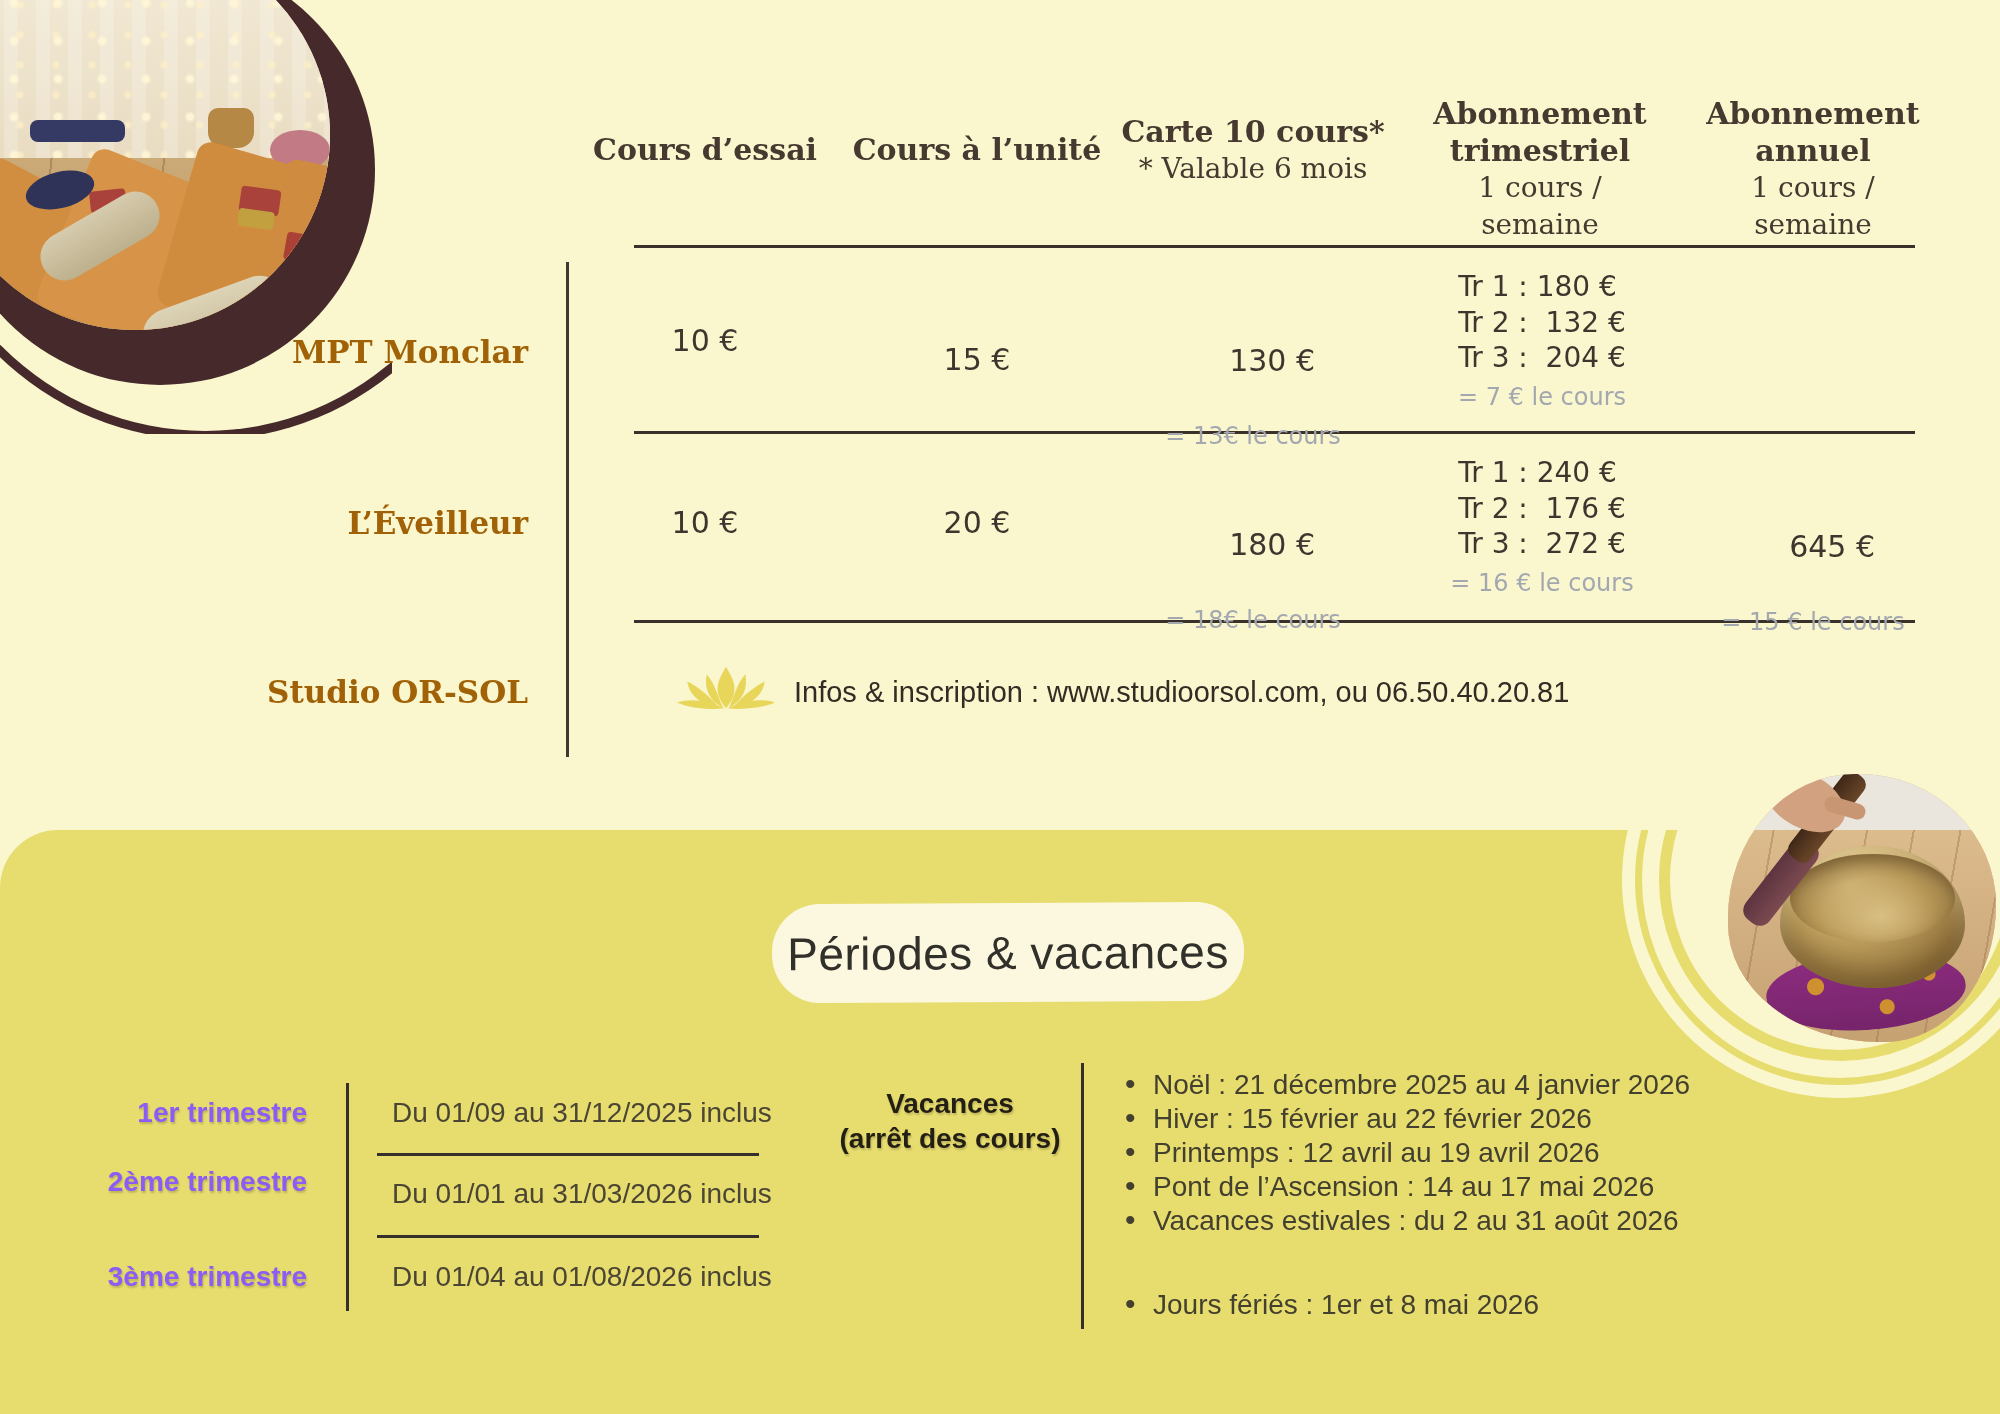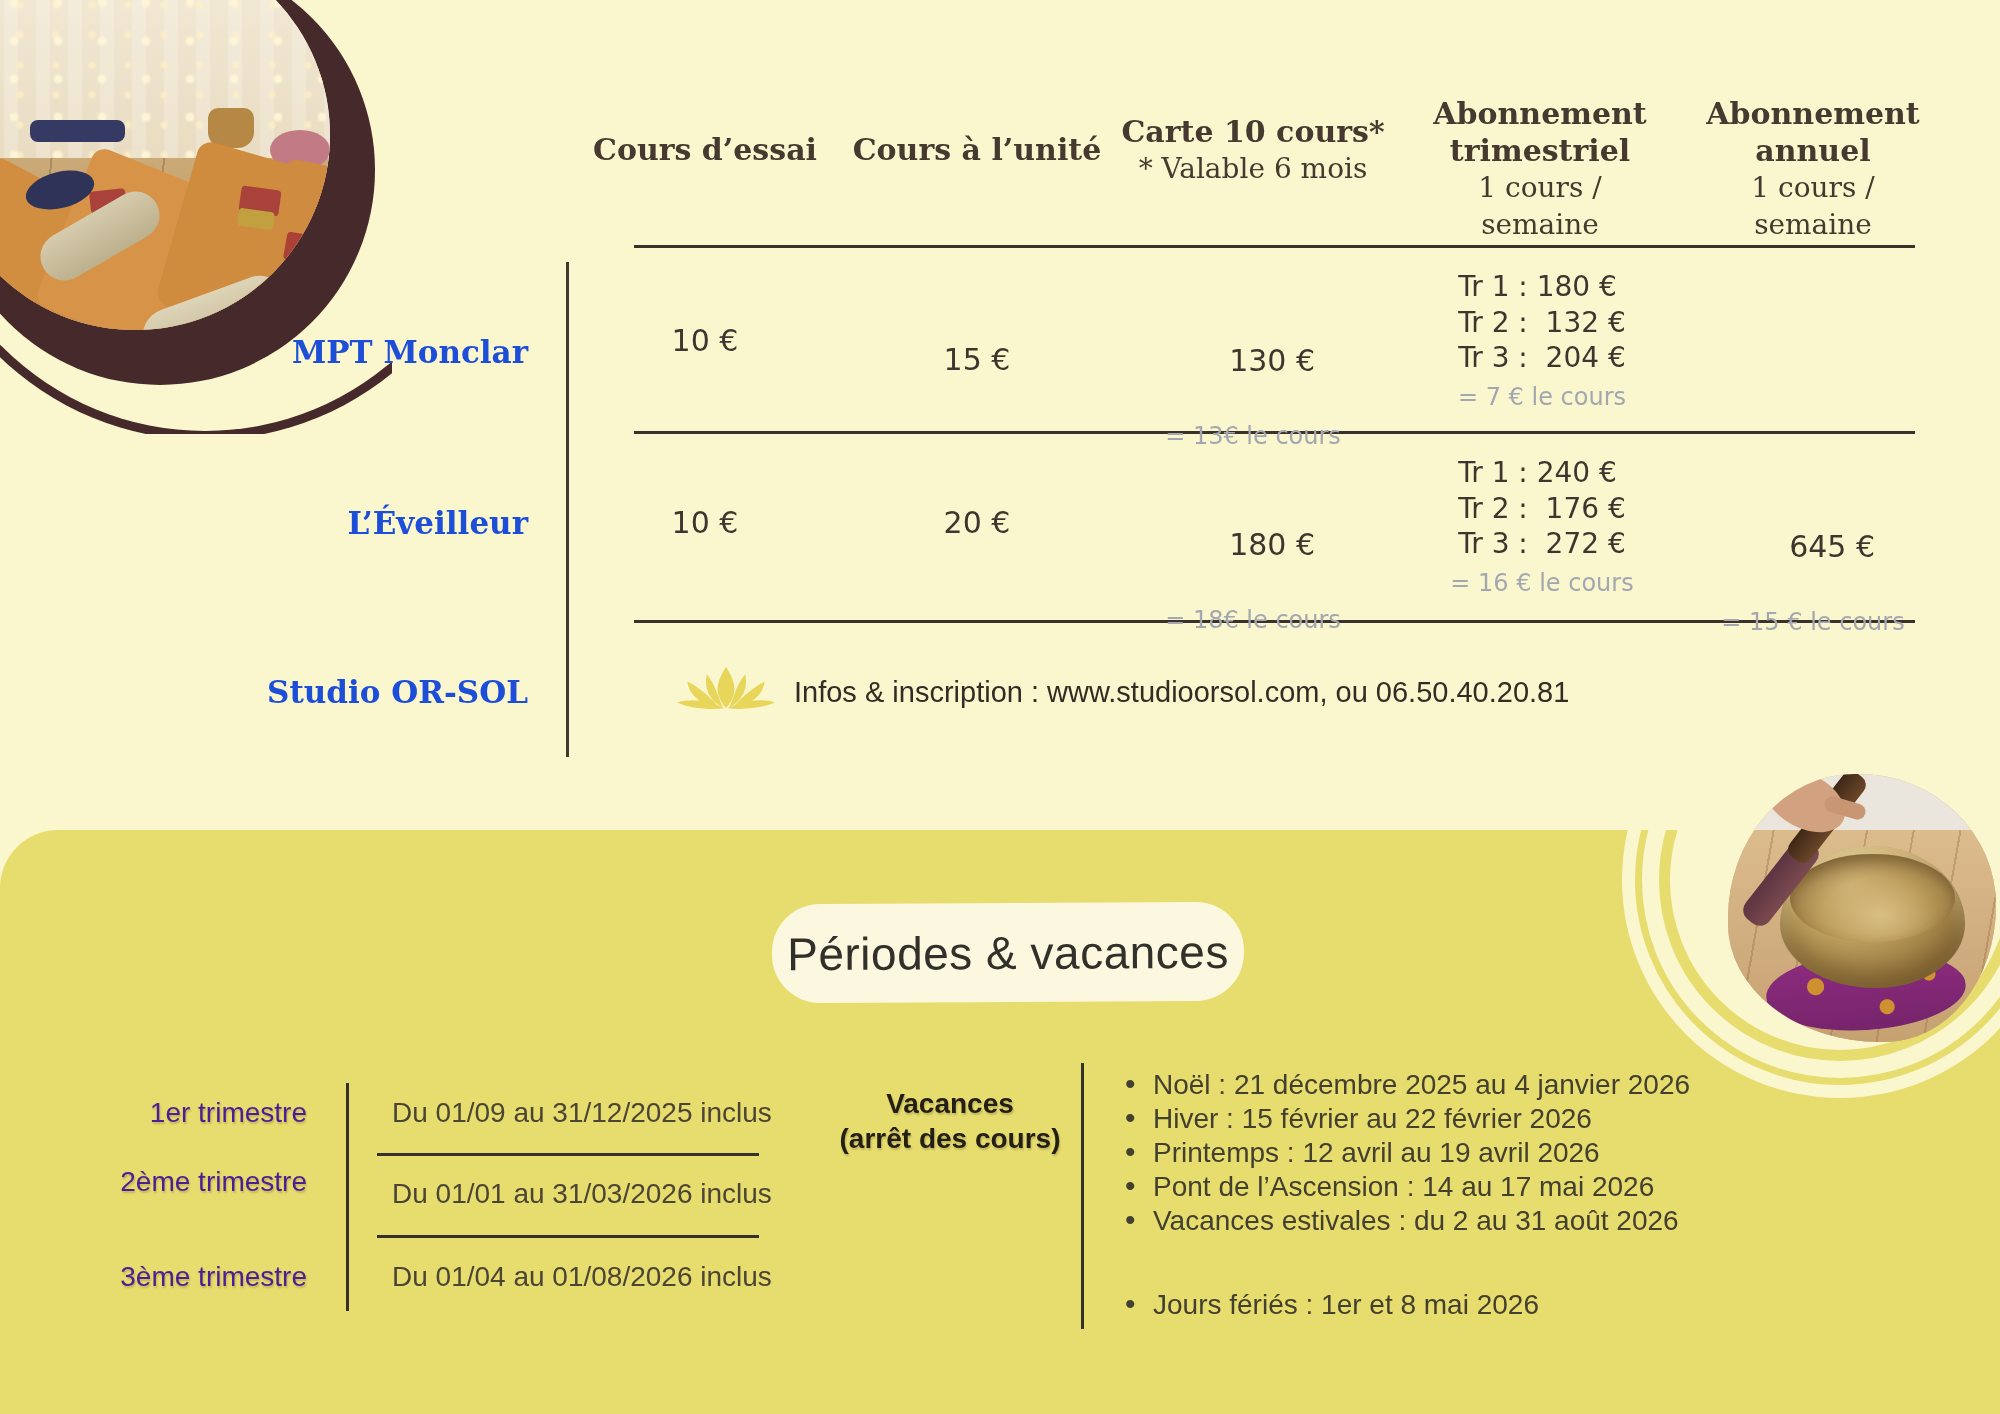--- a/index.html
+++ b/index.html
@@ -5,21 +5,21 @@
   html,body{margin:0;padding:0;}
   body{font-family:"Liberation Sans",sans-serif;}
   .canvas{position:relative;width:2000px;height:1414px;background:#FAF6CE;overflow:hidden;}
   .hcell{position:absolute;transform:translateX(-50%);text-align:center;
          font-family:"DejaVu Serif",serif;font-weight:700;font-size:30px;line-height:37px;color:#46392F;}
   .hsub{font-weight:400;font-size:28px;display:block;}
   .hline{position:absolute;height:3px;background:#3A322A;}
   .vline{position:absolute;width:3px;background:#3F3830;}
 
   .rlabel{position:absolute;right:1472px;text-align:right;font-family:"DejaVu Serif",serif;
-          font-weight:700;font-size:31px;line-height:40px;color:#1d4ed8;white-space:nowrap;}
+          font-weight:700;font-size:31px;line-height:40px;color:#a16207;white-space:nowrap;}
   .cell{position:absolute;transform:translateX(-50%);text-align:center;color:#3E362E;
         font-family:"DejaVu Sans",sans-serif;font-size:30px;line-height:40px;white-space:pre-wrap;}
   .note{display:block;font-size:24px;line-height:30px;color:#A3A8B0;}
   .trblock{position:absolute;transform:translateX(-50%);text-align:center;font-family:"DejaVu Sans",sans-serif;}
   .trlines{display:inline-block;text-align:left;}
   .trline{display:block;font-size:28px;line-height:35.5px;color:#3E362E;white-space:pre;}
   .trnote{display:block;font-size:24px;line-height:34px;color:#A3A8B0;margin-top:4px;white-space:nowrap;}
   .infoline{position:absolute;left:794px;top:674px;font-size:29px;line-height:37px;color:#332C24;white-space:nowrap;}
   .lotus{position:absolute;left:674px;top:662px;width:104px;height:60px;}
 
@@ -40,22 +40,22 @@
     background-image:repeating-linear-gradient(96deg,rgba(120,90,52,0) 0 54px,rgba(114,85,48,.35) 54px 56px),
                      linear-gradient(180deg,#cbaa77,#b99560);}
   .ph{position:absolute;}
 
   
   .panel{position:absolute;left:0;top:830px;width:2000px;height:584px;background:#E7DC6E;
          border-radius:58px 58px 0 0;z-index:1;}
   .pill{position:absolute;left:772px;top:903px;width:472px;height:99px;background:#FBF8DF;border-radius:48px;
         display:flex;align-items:center;justify-content:center;z-index:5;transform:rotate(-.3deg);}
   .pill-text{font-size:46px;color:#32302A;letter-spacing:.5px;}
-  .tlabel{position:absolute;width:260px;left:47px;text-align:right;font-weight:400;font-size:28px;line-height:40px;
-          color:#4c1d95;z-index:5;text-shadow:1px 2px 2px rgba(0,0,0,.18);}
+  .tlabel{position:absolute;width:260px;left:47px;text-align:right;font-weight:700;font-size:28px;line-height:40px;
+          color:#8b5cf6;z-index:5;text-shadow:1px 2px 2px rgba(0,0,0,.18);}
   .tdate{position:absolute;left:392px;width:390px;font-size:28px;line-height:40px;color:#4B4534;z-index:5;}
   .bline{position:absolute;background:#35302A;z-index:5;}
   .vacl{position:absolute;left:820px;width:260px;text-align:center;font-weight:700;font-size:28px;line-height:35px;
         color:#241F14;z-index:5;text-shadow:1px 2px 2px rgba(0,0,0,.18);}
   .vlist{position:absolute;left:1123px;top:1068px;margin:0;padding:0;list-style:none;z-index:5;}
   .vlist li{position:relative;font-size:28px;line-height:34px;color:#43402F;padding-left:30px;white-space:nowrap;}
   .vlist li::before{content:"•";position:absolute;left:2px;top:-1px;font-size:30px;color:#43402F;}
   .vholiday{position:absolute;left:1123px;top:1288px;font-size:28px;line-height:34px;color:#43402F;
             padding-left:30px;z-index:5;white-space:nowrap;}
   .vholiday::before{content:"•";position:absolute;left:2px;top:-1px;font-size:30px;color:#43402F;}

